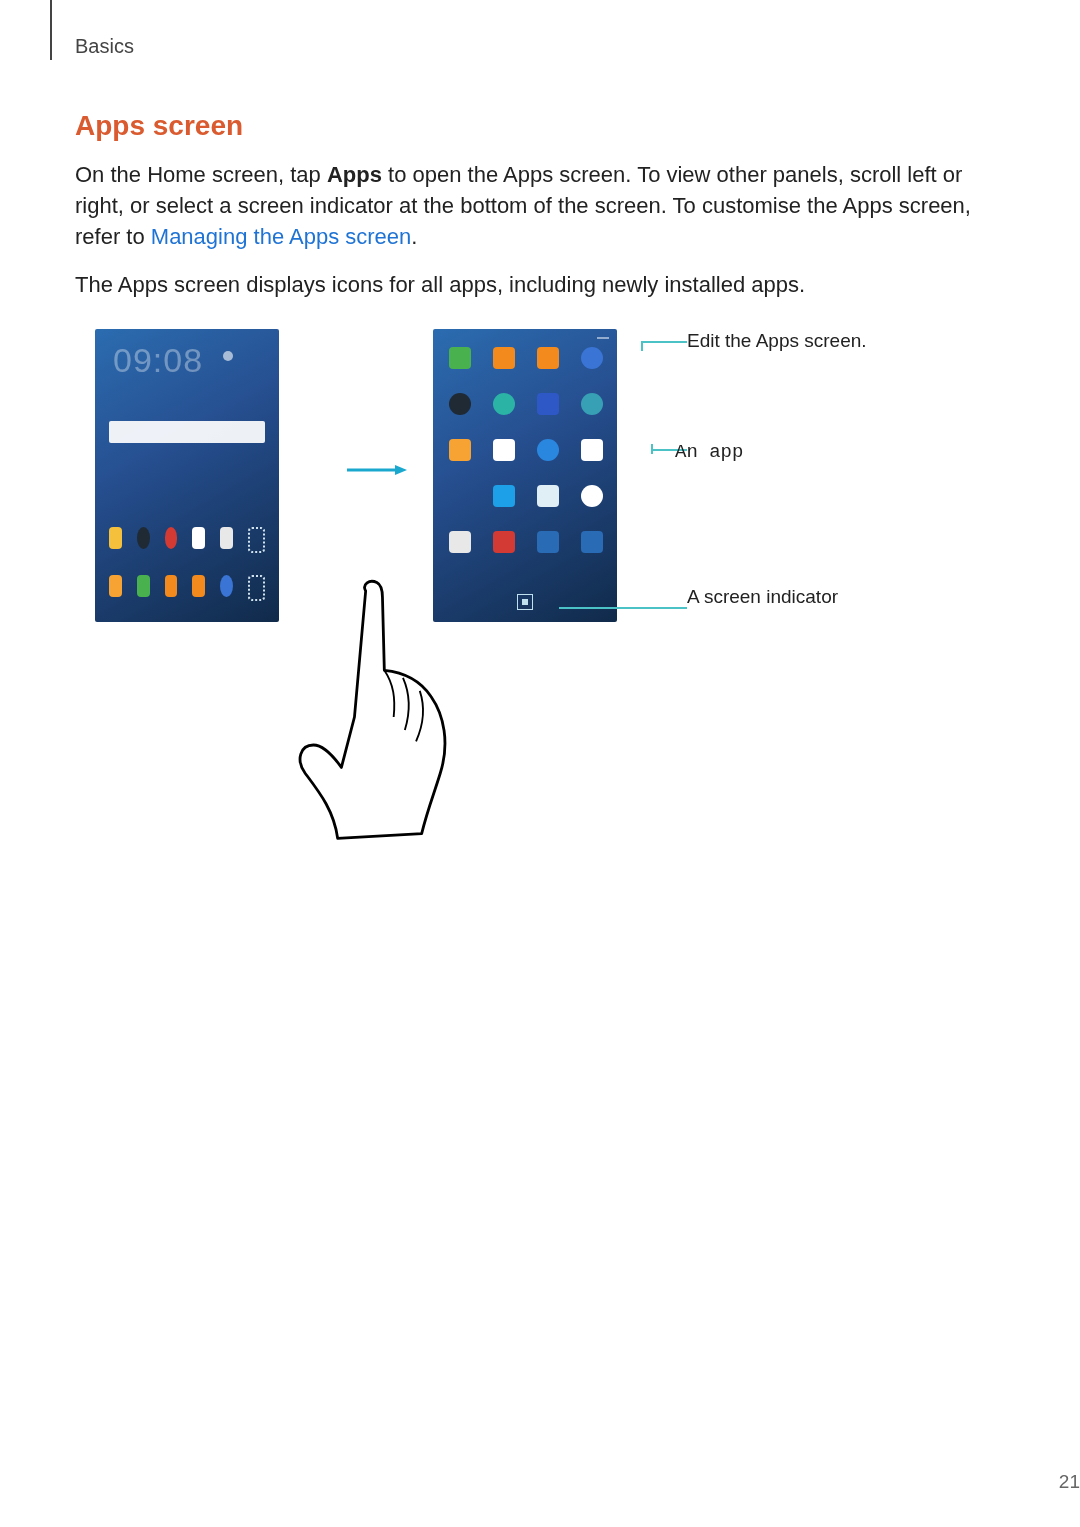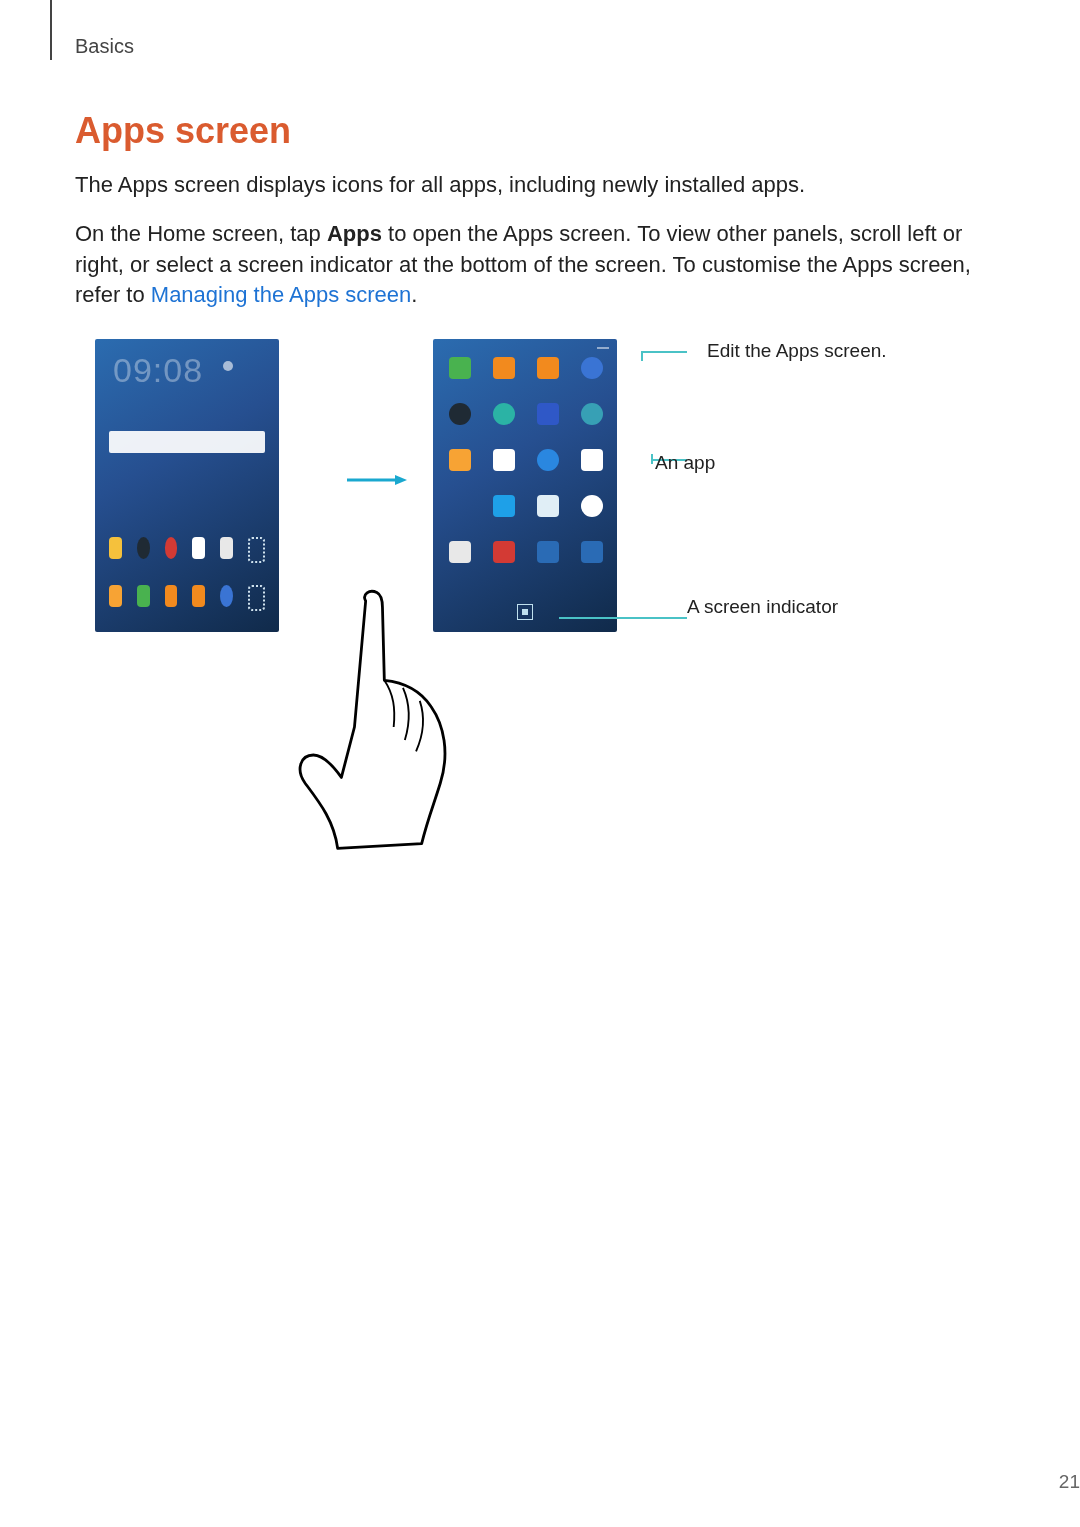--- a/index.html
+++ b/index.html
@@ -27,21 +27,21 @@
   }
   .header-label {
     position: absolute;
     left: 75px;
     top: 35px;
     font-size: 20px;
     color: #444;
   }
   .section-title {
     margin-top: 80px;
-    font-size: 36px;
+    font-size: 28px;
     font-weight: 700;
     color: #da5b2f;
   }
   .body-text {
     margin-top: 18px;
     font-size: 22px;
     line-height: 1.4;
     color: #222;
   }
   .body-text strong { font-weight: 700; }
@@ -161,22 +161,22 @@
     width: 260px; height: 280px;
   }
   .hand svg { width:100%;height:100%;overflow:visible; }
   
   .callout {
     position:absolute;
     font-size: 19px;
     color: #222;
     line-height: 1.25;
   }
-  .callout.edit { left: 632px; top: 0; width: 200px; }
-  .callout.app  { left: 580px; top: 112px; }
+  .callout.edit { left: 612px; top: 0; width: 200px; }
+  .callout.app  { left: 600px; top: 112px; font-family: Liberation Mono, monospace; }
   .callout.ind  { left: 612px; top: 256px; }
   .lead {
     position:absolute;
     background:#4ac2c6;
     height:2px;
   }
   
   .page-num {
     position:absolute;
     left:0; right:0; bottom: 34px;
@@ -188,25 +188,25 @@
 </head>
 <body>
 
 <div class="page">
 
   <div class="header-rule"></div>
   <div class="header-label">Basics</div>
 
   <div class="section-title">Apps screen</div>
 
-  <div class="body-text">The Apps screen displays icons for all apps, including newly installed apps.</div>
-
   <div class="body-text">
     <span>On the Home screen, tap </span><strong>Apps</strong><span> to open the Apps screen. To view other panels, scroll left or right, or select a screen indicator at the bottom of the screen. To customise the Apps screen, refer to </span><span class="link">Managing the Apps screen</span><span>.</span>
   </div>
+
+  <div class="body-text">The Apps screen displays icons for all apps, including newly installed apps.</div>
 
   <div class="figure-area">
 
     <div class="screen left">
       <div class="clock">09:08</div>
       <div class="weather-dot"></div>
       <div class="searchbar"></div>
       <div class="icon-row r1">
         <div class="app-icon c-gallery"></div>
         <div class="app-icon c-camera"></div>

